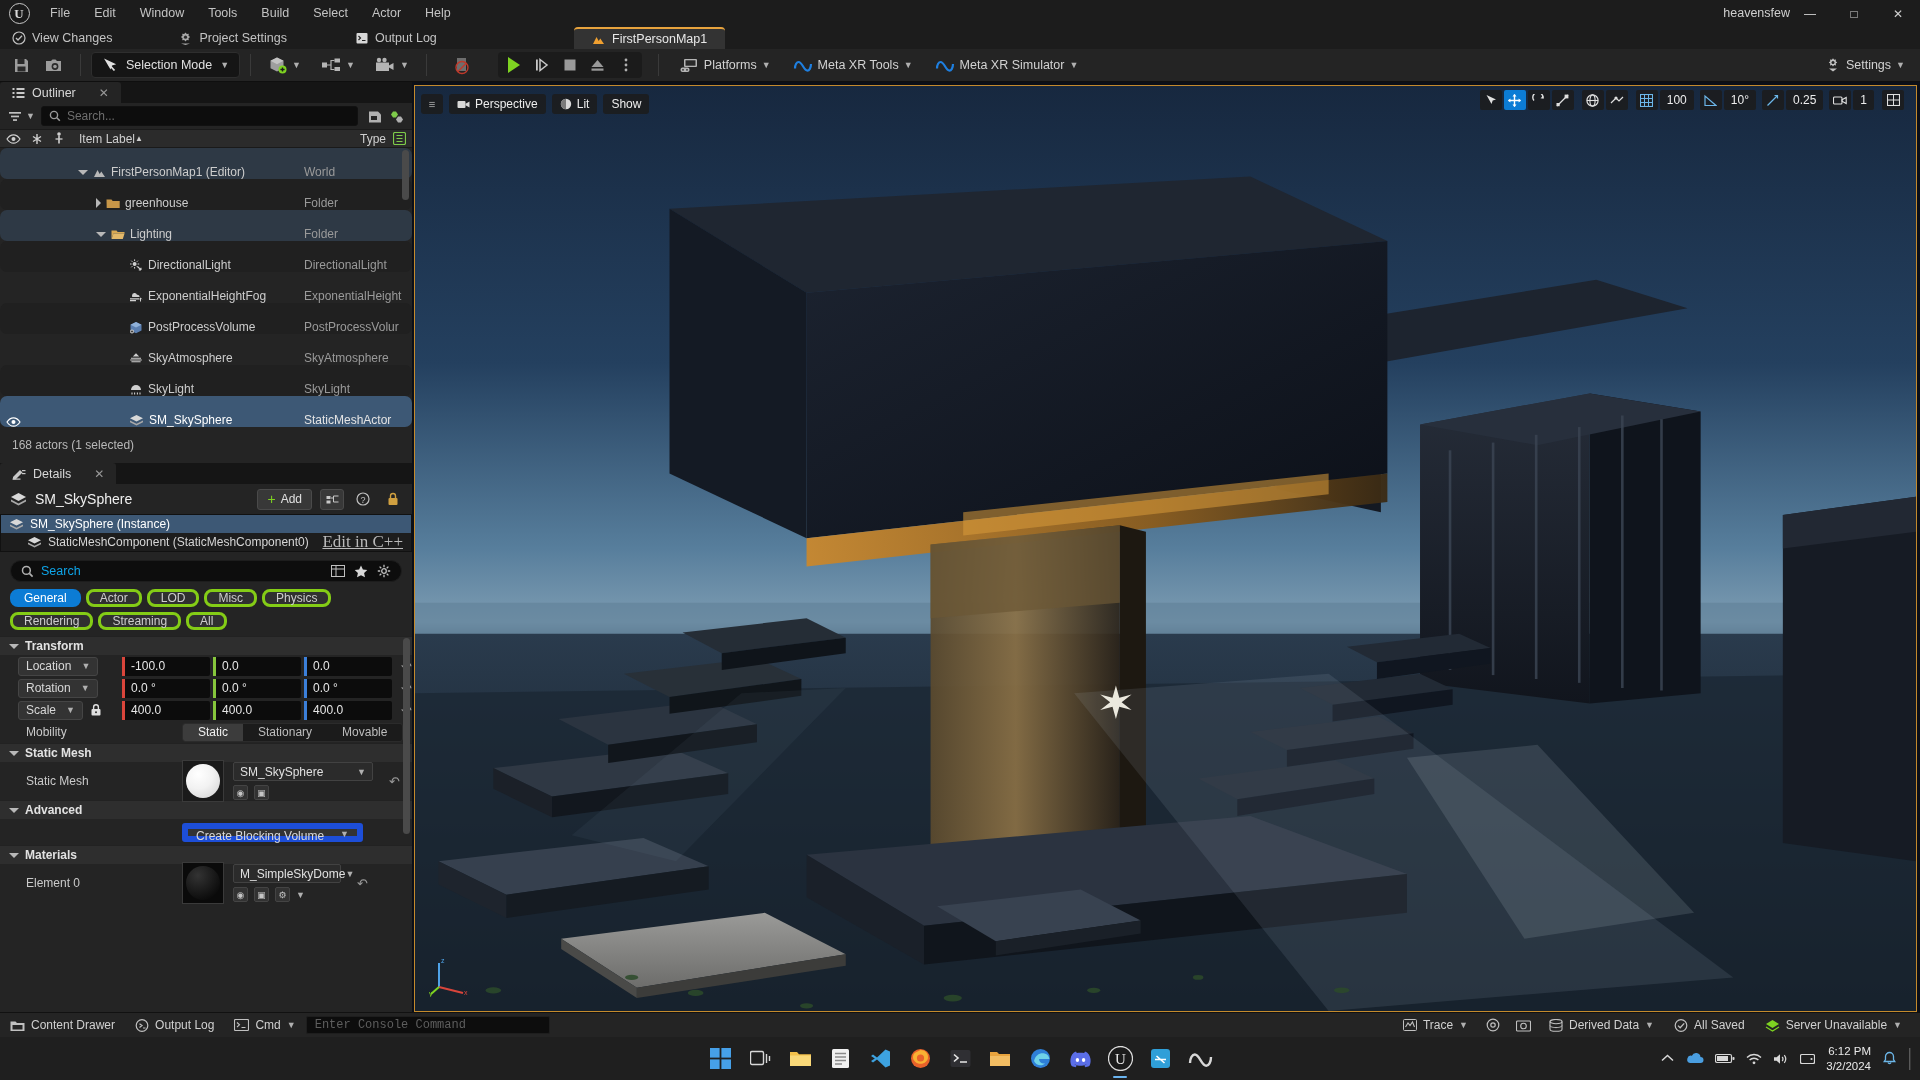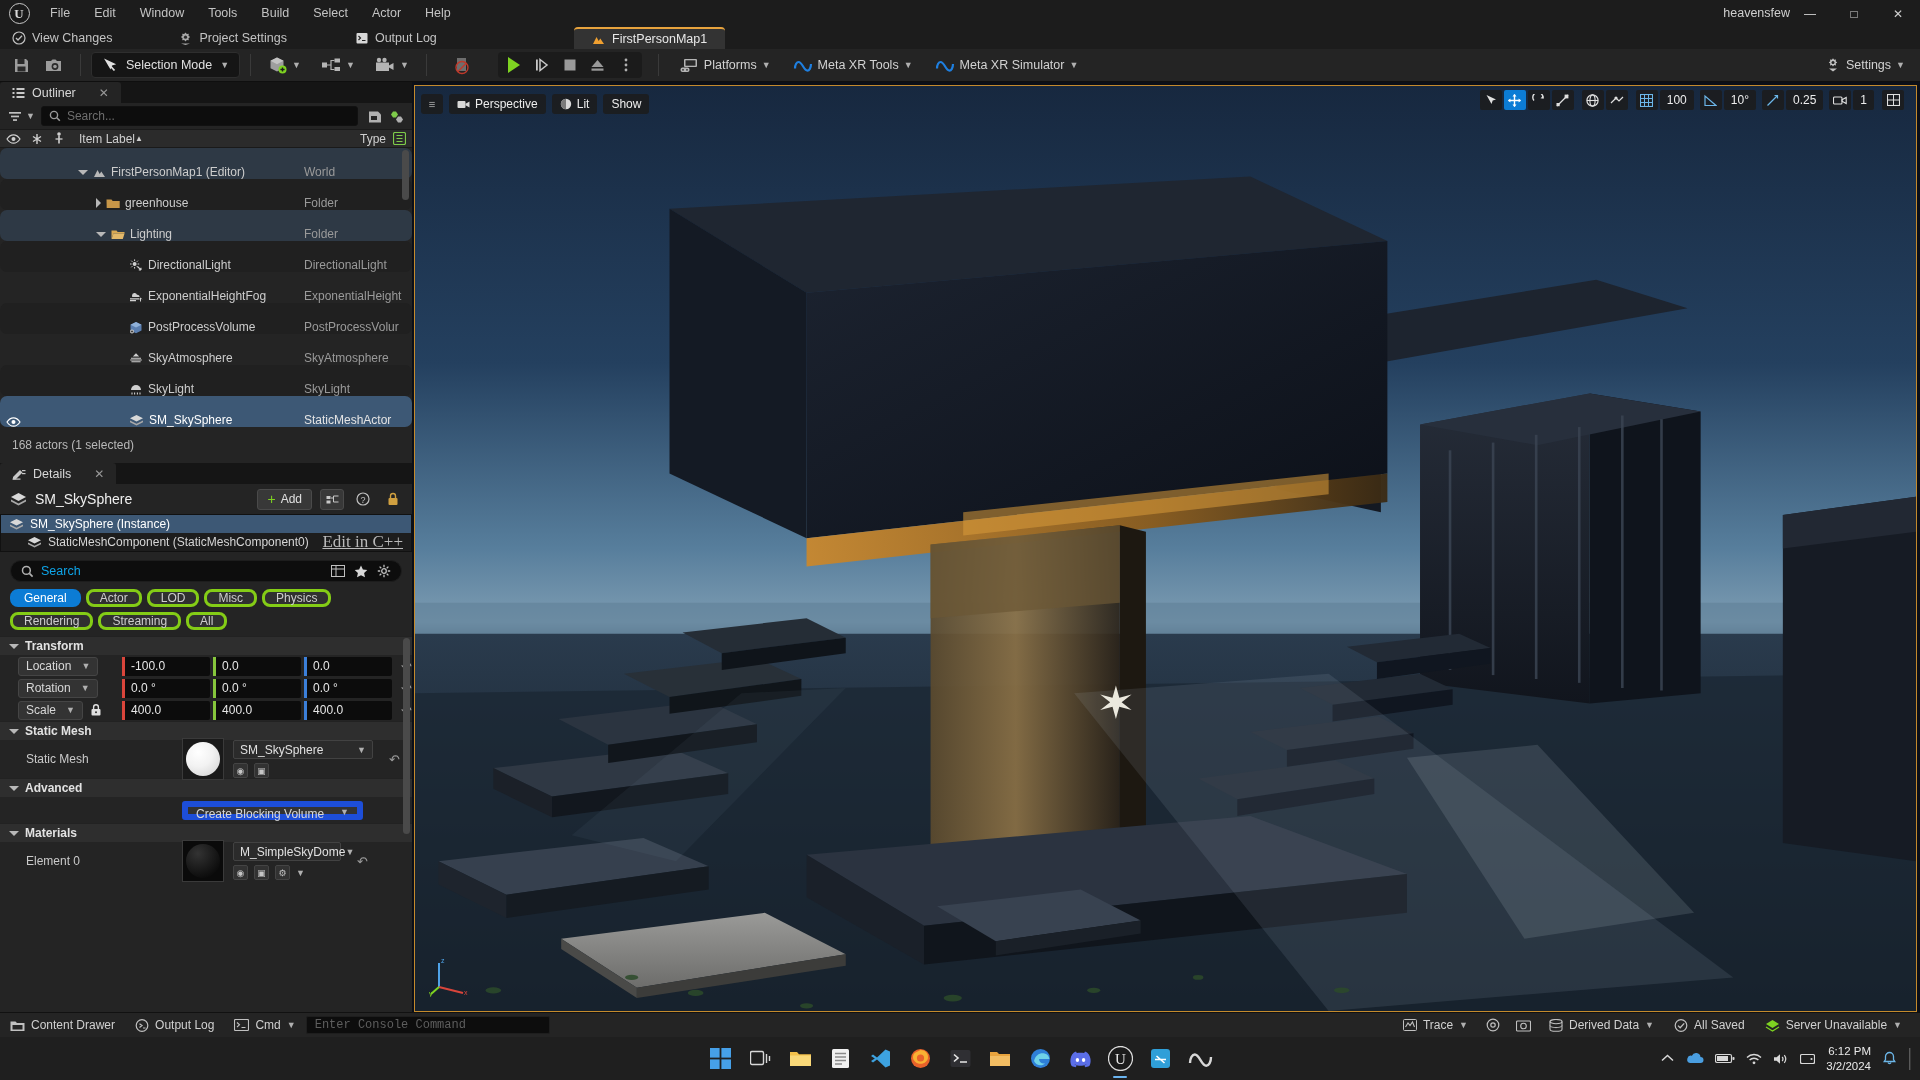--- a/index.html
+++ b/index.html
@@ -931,20 +931,30 @@
               </span>
             </div>
             <div class="vec">
               <div class="vfield vx">400.0</div>
               <div class="vfield vy">400.0</div>
               <div class="vfield vz">400.0</div>
             </div>
             <span class="reset-arrow">↶</span>
           </div>
 
+          <div class="prop-row">
+            <div class="prop-label" style="padding-left:26px">
+              <span>Mobility</span>
+            </div>
+            <div class="mob-group">
+              <div class="mob on">Static</div>
+              <div class="mob">Stationary</div>
+              <div class="mob">Movable</div>
+            </div>
+          </div>
 
           <div class="sec-head">
             <span class="arrow-d"></span>
             <span>Static Mesh</span>
           </div>
           <div class="prop-row tall">
             <div class="prop-label" style="padding-left:26px">
               <span>Static Mesh</span>
             </div>
             <div class="mesh-thumb">

